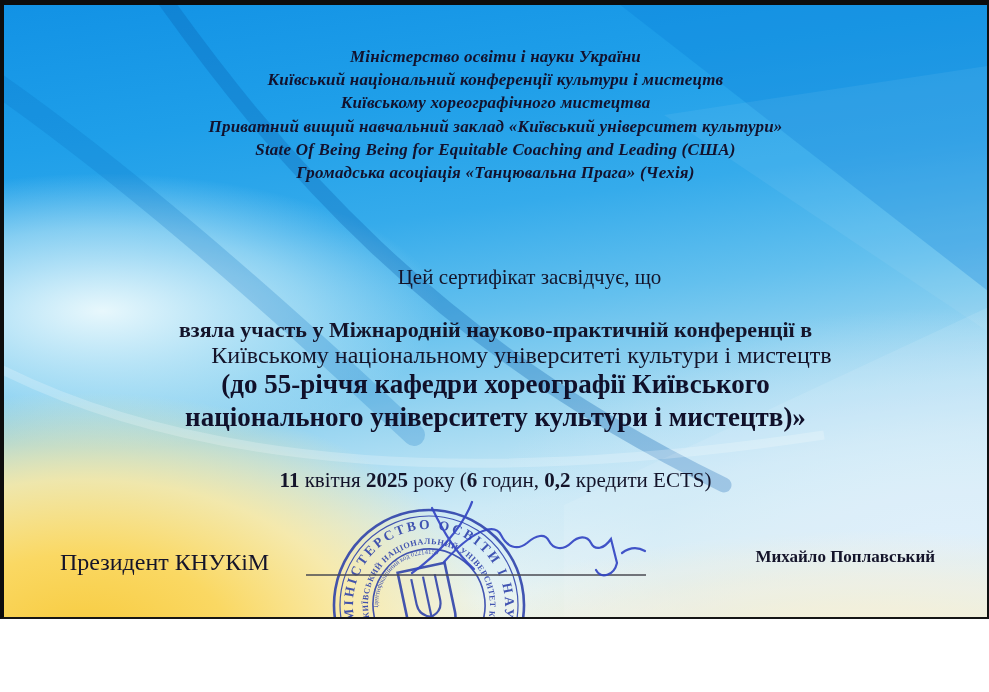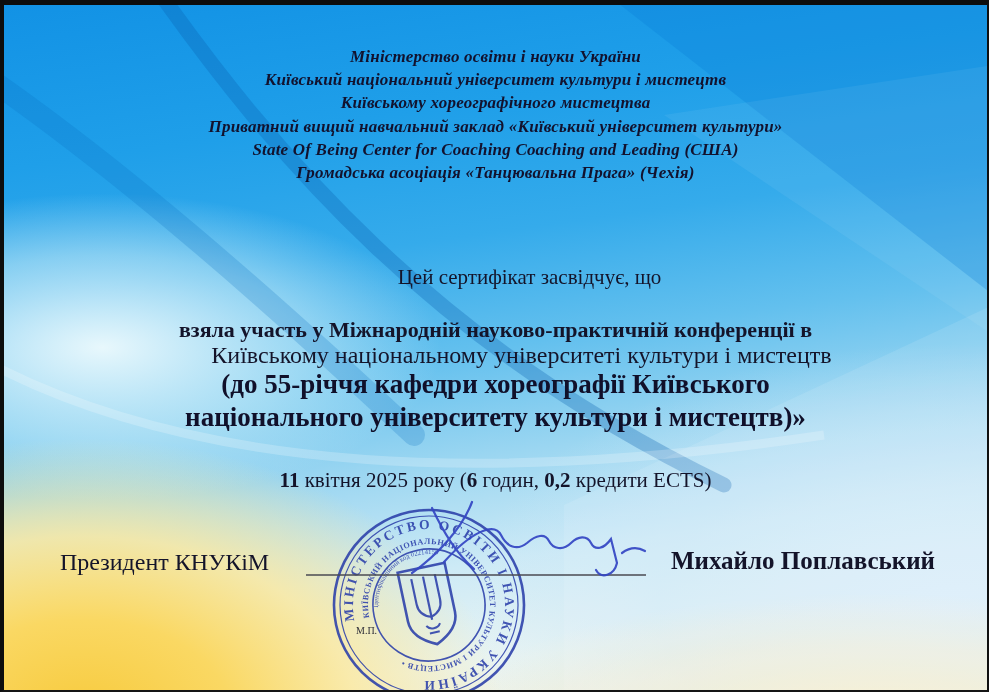--- a/index.html
+++ b/index.html
@@ -1,18 +1,18 @@
 <!DOCTYPE html>
 <html><head>
 <meta charset="utf-8">
 <style>
   html,body{margin:0;padding:0;}
   .page{
     position:relative;
-    width:989px;height:692px;
+    width:989px;height:619px;
     box-sizing:border-box;
     border-top:5px solid #0d0d0d;
     border-left:4px solid #0d0d0d;
     border-right:2px solid #101010;
     border-bottom:2px solid #151515;
     overflow:hidden;
     font-family:"Liberation Serif","DejaVu Serif",serif;
     color:#14142a;
     background:
       radial-gradient(ellipse 62% 28% at 88% 106%, rgba(252,240,200,0.95) 0%, rgba(252,240,205,0.45) 45%, rgba(252,240,205,0) 72%),
@@ -25,59 +25,59 @@
   .textcol{position:absolute;left:0;width:100%;text-align:center;}
   .hdr{top:40px;font-size:17px;font-weight:bold;font-style:italic;line-height:23.2px;color:#12122e;letter-spacing:.2px;}
   .cert-title{top:199px;font-size:35px;font-weight:bold;letter-spacing:2px;color:#0f0f2a;}
   .intro{top:260px;font-size:21px;margin-left:34px;}
   .recipient{top:283px;font-size:24px;font-weight:bold;}
   .bodyline1{top:312px;font-size:22px;font-weight:bold;}
   .bodyline2{top:337px;font-size:24px;margin-left:26px;}
   .conf{top:363px;font-size:27px;font-weight:bold;line-height:33px;color:#10102a;}
   .dateline{top:463px;font-size:21px;}
   .prez{position:absolute;left:56px;top:544px;font-size:24px;}
-  .signer{position:absolute;right:52px;top:542px;font-size:25px;font-weight:bold;text-align:right;}
+  .signer{position:absolute;right:52px;top:542px;font-size:17px;font-weight:bold;text-align:right;}
   .mp{position:absolute;left:352px;top:620px;font-size:10px;color:#2f2f38;z-index:1;}
   .sig-layer{position:absolute;left:0;top:0;width:989px;height:692px;pointer-events:none;z-index:3;}
   .seal-wrap{position:absolute;left:325px;top:500px;width:200px;height:200px;z-index:2;opacity:.88;}
 </style>
 </head>
 <body>
 
 <div class="page">
 
   <svg class="bg-art" viewBox="0 0 989 692" xmlns="http://www.w3.org/2000/svg">
     <path d="M610,-5 L989,-5 L989,290 Z" fill="#0a7fd8" opacity="0.30"></path>
     <path d="M989,60 L989,330 L660,110 Z" fill="#ffffff" opacity="0.06"></path>
     <path d="M150,-20 C 270,150 430,340 720,480" stroke="#0a5fb0" stroke-width="15" fill="none" opacity="0.30" stroke-linecap="round"></path>
     <path d="M-20,70 C 110,160 250,280 410,430" stroke="#0a6cc0" stroke-width="22" fill="none" opacity="0.22" stroke-linecap="round"></path>
     <path d="M-30,350 C 150,450 420,490 820,430" stroke="#ffffff" stroke-width="9" fill="none" opacity="0.22"></path>
     <path d="M560,500 L989,300 L989,692 L560,692 Z" fill="#ffffff" opacity="0.10"></path>
   </svg>
 
   <div class="textcol hdr" style="position:absolute">
     <div>Міністерство освіти і науки України</div>
-    <div>Київський національний університет культури і мистецтв</div>
+    <div>Київський національний конференції культури і мистецтв</div>
     <div>Київському хореографічного мистецтва</div>
     <div>Приватний вищий навчальний заклад «Київський університет культури»</div>
-    <div>State Of Being Center for Coaching Coaching and Leading (США)</div>
+    <div>State Of Being Being for Equitable Coaching and Leading (США)</div>
     <div>Громадська асоціація «Танцювальна Прага» (Чехія)</div>
   </div>
 
 
   <div class="textcol intro" style="position:absolute">Цей сертифікат засвідчує, що</div>
   <div class="textcol bodyline1" style="position:absolute">взяла участь у Міжнародній науково-практичній конференції в</div>
   <div class="textcol bodyline2" style="position:absolute">Київському національному університеті культури і мистецтв</div>
 
   <div class="textcol conf" style="position:absolute">
     <div>(до 55-річчя кафедри хореографії Київського</div>
     <div>національного університету культури і мистецтв)»</div>
   </div>
 
-  <div class="textcol dateline" style="position:absolute"><span style="font-weight: bold;">11</span><span> квітня </span><span style="font-weight: normal;">2025</span><span> року (</span><span style="font-weight: bold;">6</span><span> годин, </span><span style="font-weight: bold;">0,2</span><span> кредити ECTS)</span></div>
+  <div class="textcol dateline" style="position:absolute"><span style="font-weight: bold;">11</span><span> квітня </span><span style="font-weight: bold;">2025</span><span> року (</span><span style="font-weight: bold;">6</span><span> годин, </span><span style="font-weight: bold;">0,2</span><span> кредити ECTS)</span></div>
 
   <div class="prez">Президент КНУКіМ</div>
   <div class="signer">Михайло Поплавський</div>
   <div class="mp">М.П.</div>
 
   <div class="seal-wrap">
     <svg viewBox="0 0 200 200" width="200" height="200" xmlns="http://www.w3.org/2000/svg">
       <defs>
         <path id="ringOuter" d="M 24,100 A 76,76 0 1 1 176,100 A 76,76 0 1 1 24,100"></path>
         <path id="ringMid" d="M 39,100 A 61,61 0 1 1 161,100 A 61,61 0 1 1 39,100"></path>

